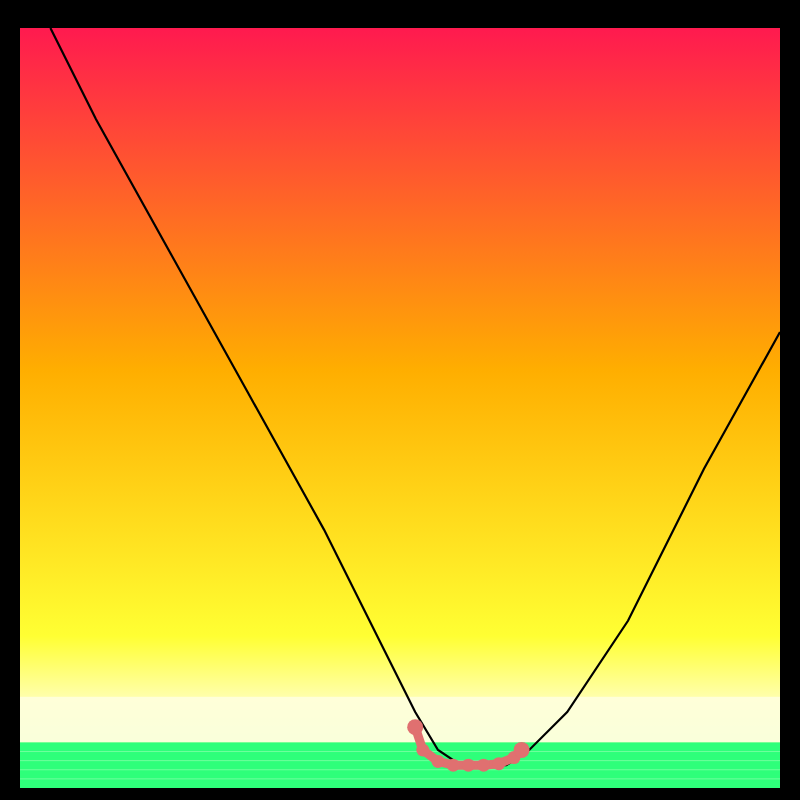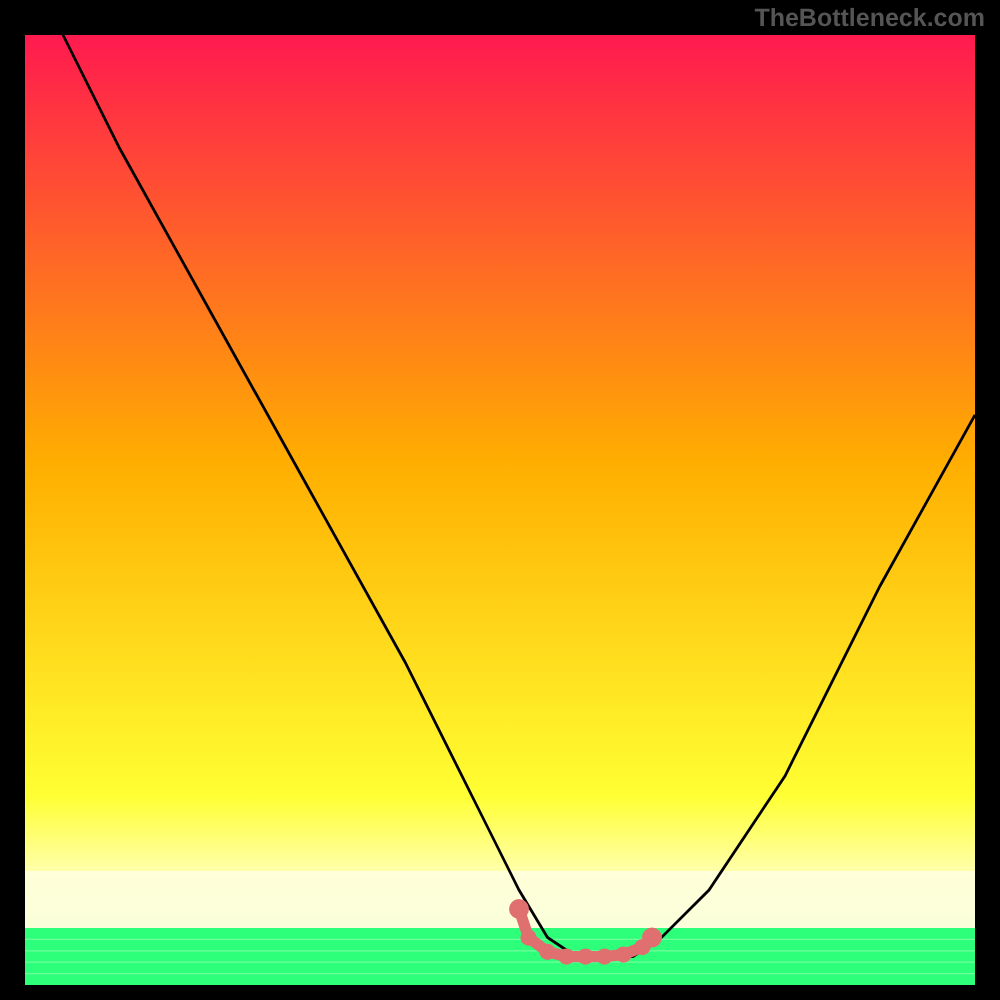--- a/index.html
+++ b/index.html
@@ -34,21 +34,20 @@
     height: 760px;
   }
   svg {
     display: block;
   }
 </style>
 </head>
 <body>
 
 <div class="frame">
-  <div class="watermark">TheBottleneck.com</div>
   <div class="plot-area">
     <svg id="chart-svg" width="760" height="760" viewBox="0 0 760 760" preserveAspectRatio="none">
         <defs>
           <linearGradient id="bg" x1="0" y1="0" x2="0" y2="1">
             <stop offset="0%" stop-color="#ff1a4f"></stop>
             <stop offset="45%" stop-color="#ffae00"></stop>
             <stop offset="80%" stop-color="#ffff33"></stop>
             <stop offset="88%" stop-color="#ffffaa"></stop>
             <stop offset="94%" stop-color="#e8ffb0"></stop>
             <stop offset="100%" stop-color="#2eff7a"></stop>

